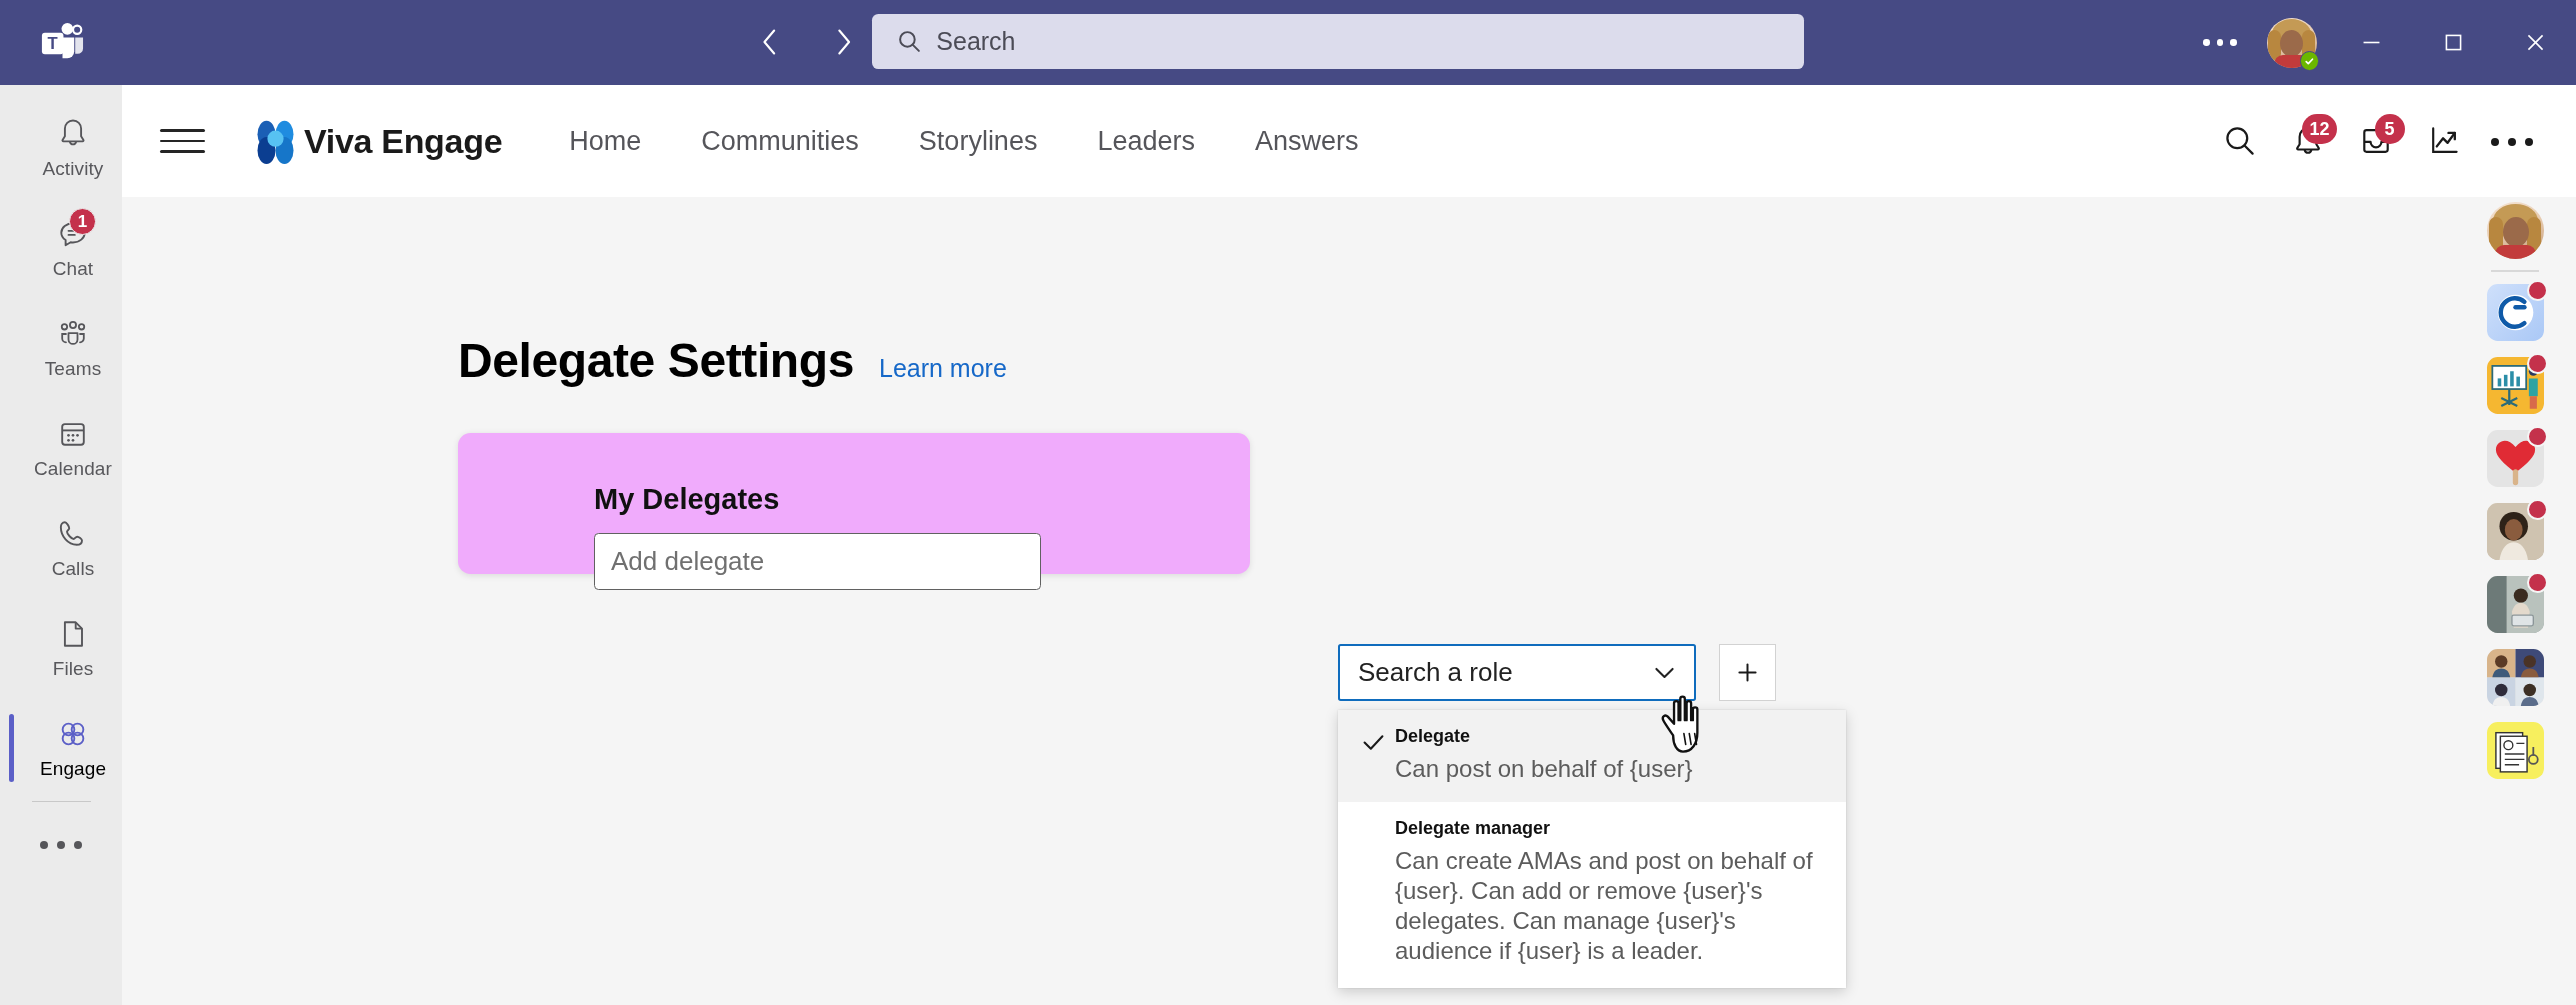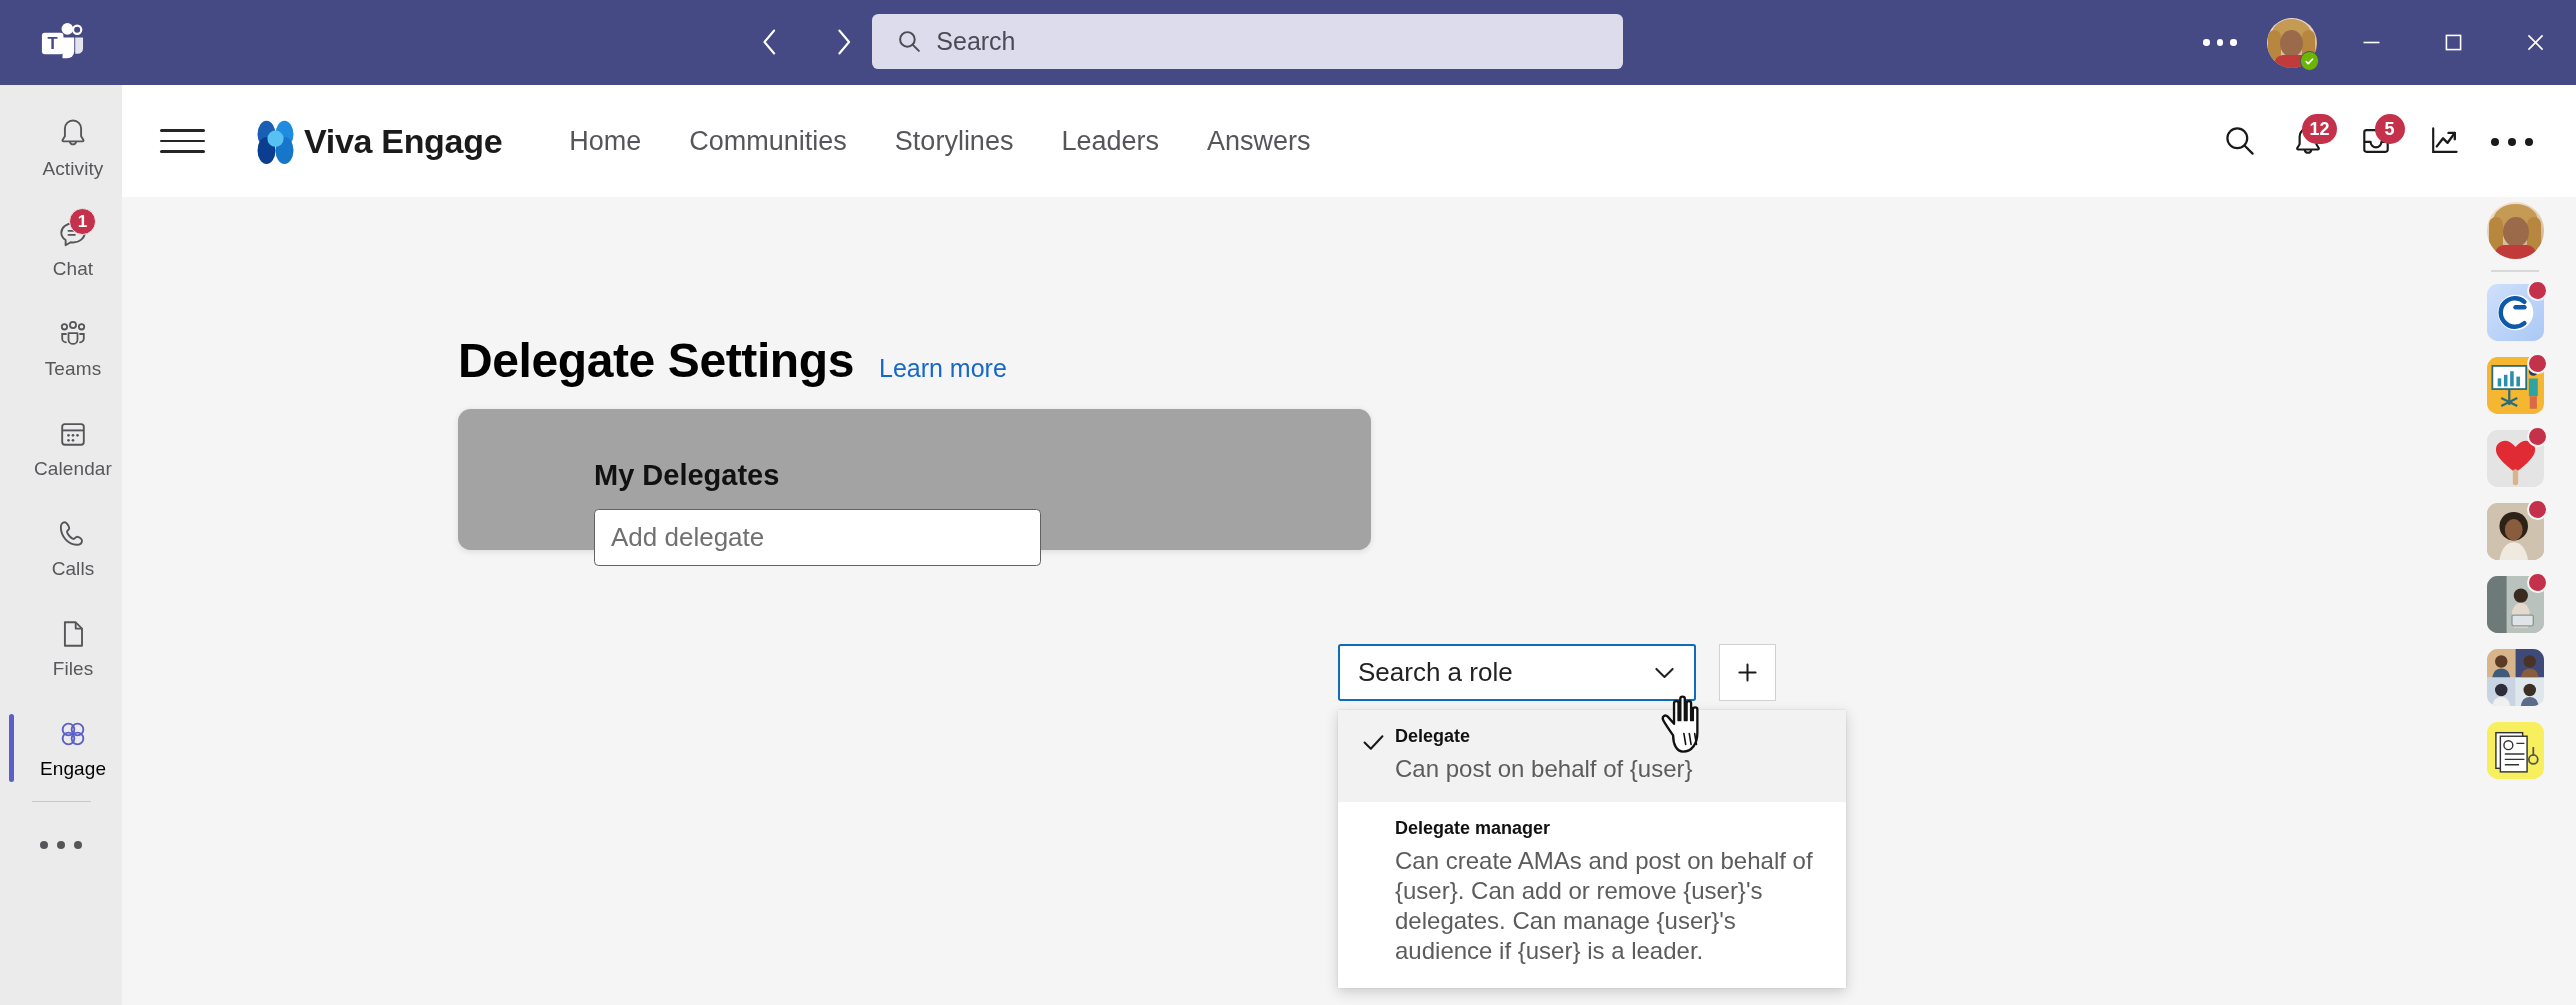--- a/index.html
+++ b/index.html
@@ -13,21 +13,21 @@
   .titlebar{
     position:absolute; left:0; top:0; width:2576px; height:85px;
     background:#464a84; display:flex; align-items:center;
   }
   .titlebar-left{ width:122px; height:85px; display:flex; align-items:center; justify-content:center; }
   .teams-logo{ width:47px; height:47px; }
   .nav-arrows{ position:absolute; left:756px; top:23px; display:flex; gap:47px; }
   .nav-arrow{ width:27px; height:38px; display:flex; align-items:center; justify-content:center; cursor:pointer; }
   .nav-arrow svg{ width:21.5px; height:30px; }
   .searchbox{
-    position:absolute; left:872px; top:14.3px; width:751px; height:55px;
+    position:absolute; left:872px; top:14.3px; width:932px; height:55px;
     background:#dcdcec; border-radius:6.3px; display:flex; align-items:center;
     padding-left:25px; gap:14.3px; cursor:text;
   }
   .searchbox .sicon{ width:25px; height:25px; flex:none; }
   .searchbox .stxt{ font-size:25px; color:#4b4b56; }
   .tb-right{ position:absolute; right:0; top:0; height:85px; display:flex; align-items:center; gap:0px; }
   .tb-ellipsis{ width:66px; height:85px; display:flex; align-items:center; justify-content:center; cursor:pointer; }
   .tb-dots{ display:flex; gap:7.2px; }
   .tb-dots i{ width:6.3px; height:6.3px; border-radius:50%; background:#fff; display:block; }
   .tb-avatar-wrap{ position:relative; width:77px; height:85px; display:flex; align-items:center; justify-content:center; cursor:pointer; }
@@ -82,43 +82,43 @@
   }
   .appheader{
     position:absolute; left:0; top:0; width:2454px; height:112px;
     background:#fff; display:flex; align-items:center;
   }
   .hamburger{ margin-left:38px; width:50px; height:50px; display:flex; flex-direction:column; justify-content:center; gap:8px; cursor:pointer; }
   .hamburger i{ display:block; width:45px; height:2.7px; background:#252525; border-radius:1.8px; }
   .brand{ display:flex; align-items:center; gap:6px; margin-left:43px; cursor:pointer; }
   .brand-logo{ width:45px; height:47px; position:relative; }
   .brand-name{ font-size:34px; font-weight:700; color:#1a1a1a; letter-spacing:-0.3px; }
-  .topnav{ display:flex; align-items:flex-start; gap:0; margin-left:43px; }
+  .topnav{ display:flex; align-items:flex-start; gap:12px; margin-left:43px; }
   .topnav a{
     font-size:27px; color:#55555a; padding:0 24px; text-decoration:none; cursor:pointer; white-space:nowrap;
   }
   .hdr-right{ position:absolute; right:30px; top:0; height:112px; display:flex; align-items:center; gap:0; }
   .hicon{ width:68px; height:68px; display:flex; align-items:center; justify-content:center; position:relative; cursor:pointer; }
   .hicon svg{ width:36px; height:36px; }
   .hbadge{
     position:absolute; right:5.4px; top:7.2px; min-width:30px; height:30px; border-radius:15px;
     background:#c4314b; color:#fff; font-size:18px; font-weight:600;
     display:flex; align-items:center; justify-content:center; padding:0 7.2px;
   }
   .hdots i{ width:8px; height:8px; border-radius:50%; background:#1a1a1a; display:inline-block; margin:0 4.5px; }
 
   
   .content{ position:absolute; left:0; top:112px; width:2390px; height:809px; background:#f5f5f5; }
   .pagehead{ position:absolute; left:336px; top:136px; display:flex; align-items:baseline; gap:25px; }
   .pagetitle{ font-size:48px; font-weight:700; color:#000000; letter-spacing:-0.4px; }
   .learnmore{ font-size:25px; color:#1668c8; cursor:pointer; text-decoration:none; }
 
   .card{
-    position:absolute; left:336px; top:212px; width:913px; height:141px;
-    background:#a3a3a3; border-radius:12.5px; box-shadow:0 1.8px 6.3px rgba(0,0,0,.10);
+    position:absolute; left:336px; top:236px; width:792px; height:141px;
+    background:#f0abfc; border-radius:12.5px; box-shadow:0 1.8px 6.3px rgba(0,0,0,.10);
   }
   .card-title{ position:absolute; left:136px; top:50px; font-size:29px; font-weight:700; color:#111; }
   .row{ position:absolute; left:136px; top:100px; display:flex; align-items:center; }
   .delegate-input{
     width:447px; height:57px; border:1.4px solid #616161; border-radius:4.5px;
     font-size:26px; color:#707070; padding:0 16px; background:#fff; outline:none;
     font-family:"Liberation Sans", sans-serif;
   }
   .delegate-input::placeholder{ color:#707070; }
 

